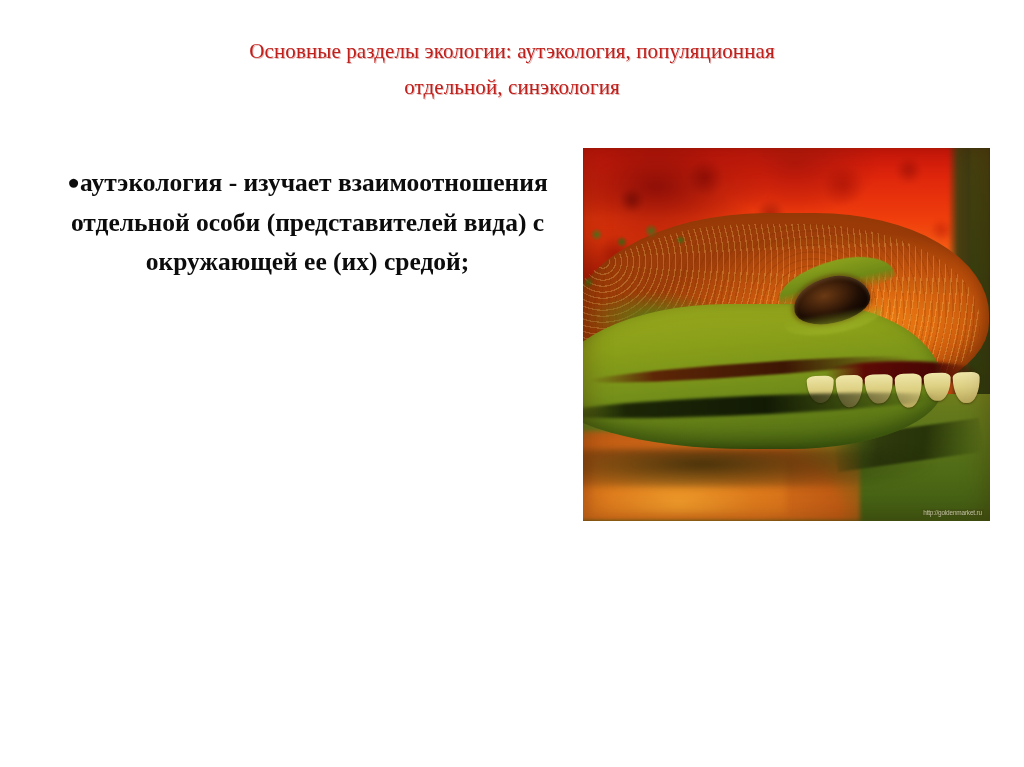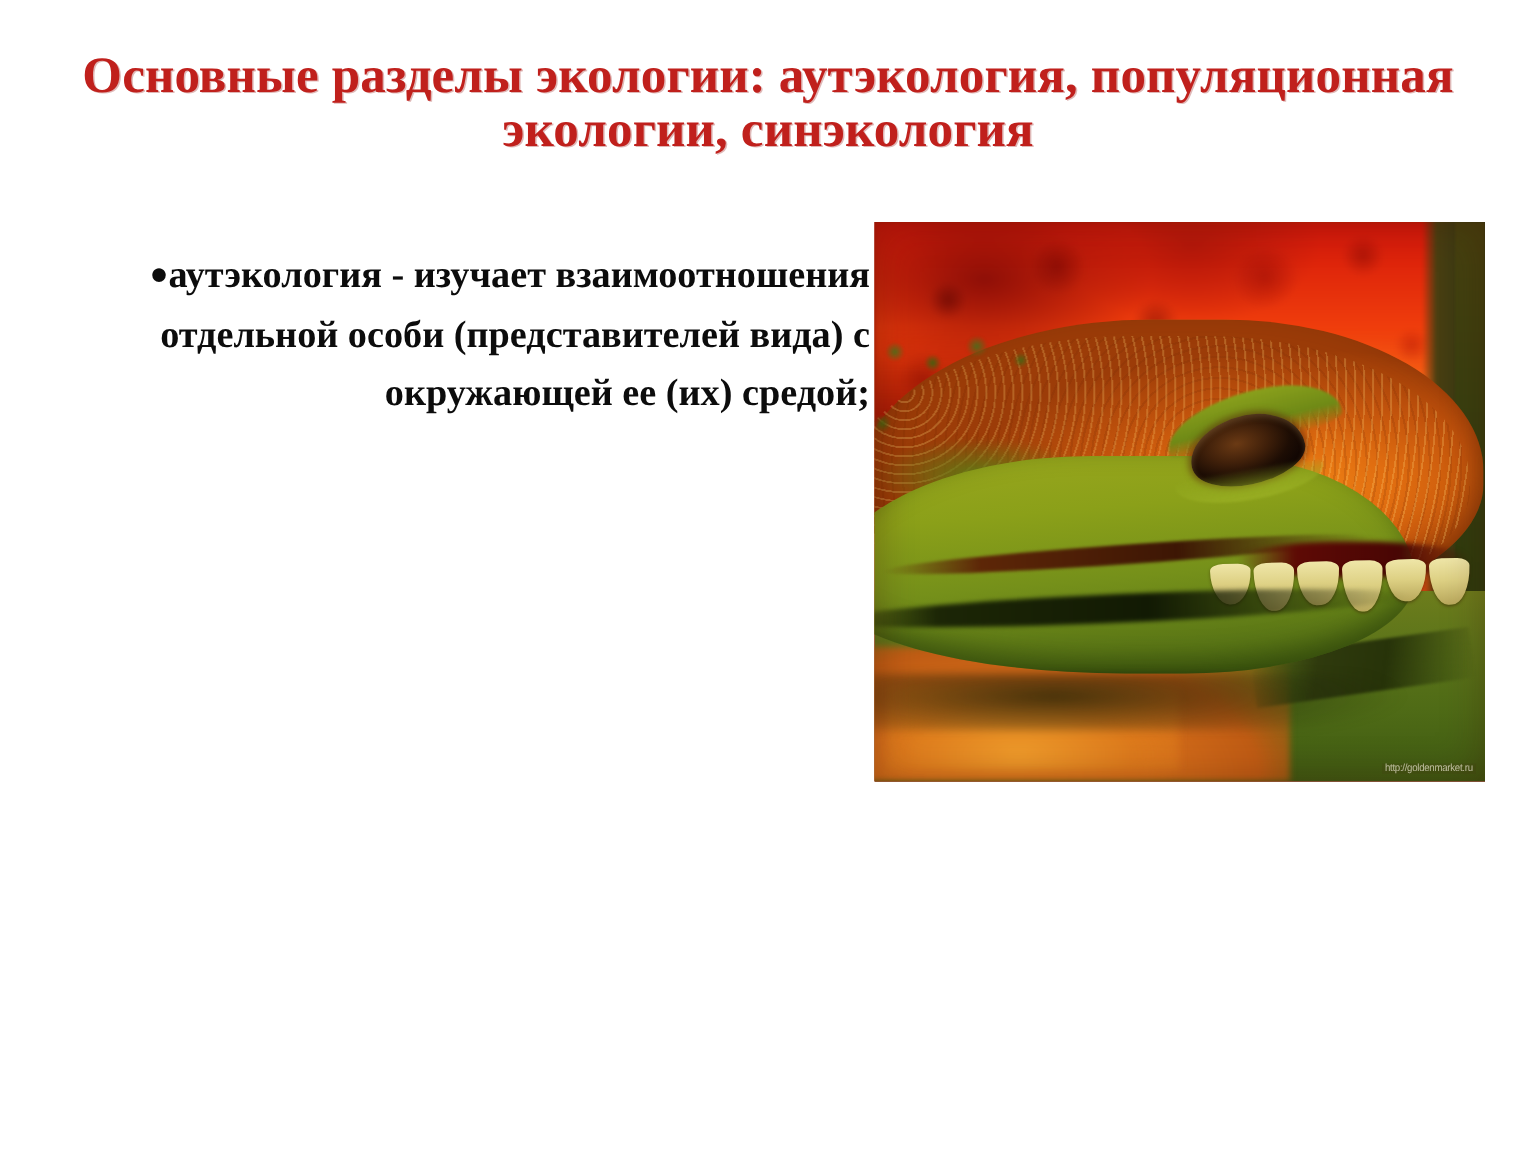--- a/index.html
+++ b/index.html
@@ -27,22 +27,22 @@
   
   .title-block {
     position: absolute;
     left: 40px;
     top: 33px;
     width: 944px;
     text-align: center;
   }
   .title-line {
     font-family: "Liberation Serif", "DejaVu Serif", serif;
-    font-weight: bold;
-    font-size: 34px;
+    font-weight: normal;
+    font-size: 21px;
     line-height: 36px;
     color: #C0201C;
     letter-spacing: 0.1px;
     text-shadow: 1px 1px 0 rgba(150,20,16,0.30);
     white-space: nowrap;
   }
   .title-line.second { white-space: normal; }
 
   
   .body-block {
@@ -53,21 +53,21 @@
   }
   .para {
     font-family: "Liberation Serif", "DejaVu Serif", serif;
     font-weight: bold;
     font-size: 25.5px;
     line-height: 39.5px;
     color: #0c0c0c;
     text-indent: 0;
     margin: 0;
     padding: 0;
-    text-align: right;
+    text-align: center;
     white-space: pre-wrap;
   }
   .bullet-mark {
     font-family: "Liberation Serif", "DejaVu Serif", serif;
     font-weight: bold;
     font-size: 21px;
     vertical-align: 2px;
     letter-spacing: 0;
   }
 
@@ -322,21 +322,21 @@
     box-shadow: inset 0 0 28px rgba(60,16,4,.35);
   }
 </style>
 </head>
 <body>
 
 <div class="slide">
 
   <div class="title-block">
     <div class="title-line first">Основные разделы экологии: аутэкология, популяционная</div>
-    <div class="title-line second">экологии, синэкология</div>
+    <div class="title-line second">отдельной, синэкология</div>
   </div>
 
   <div class="body-block">
 
     <p class="para"><span class="bullet-mark">●</span><span>аутэкология - изучает взаимоотношения отдельной особи (представителей вида) с окружающей ее (их) средой;</span></p>
 
 
   </div>
 
   <div class="photo-frame">

